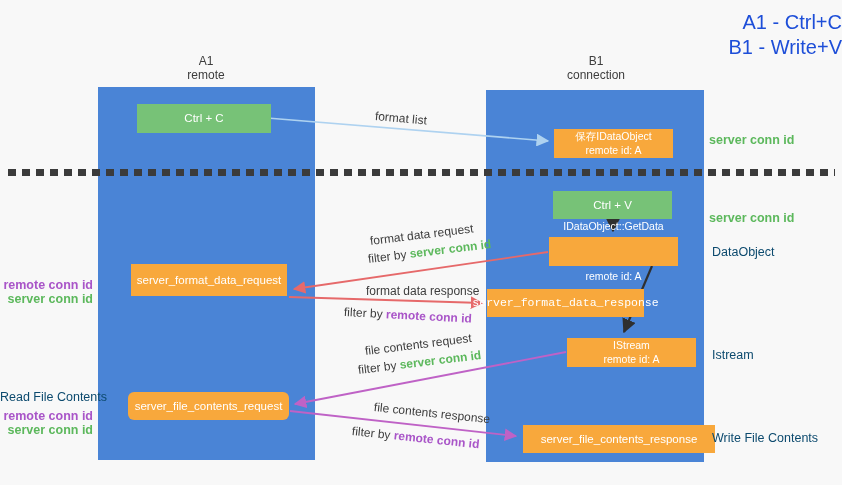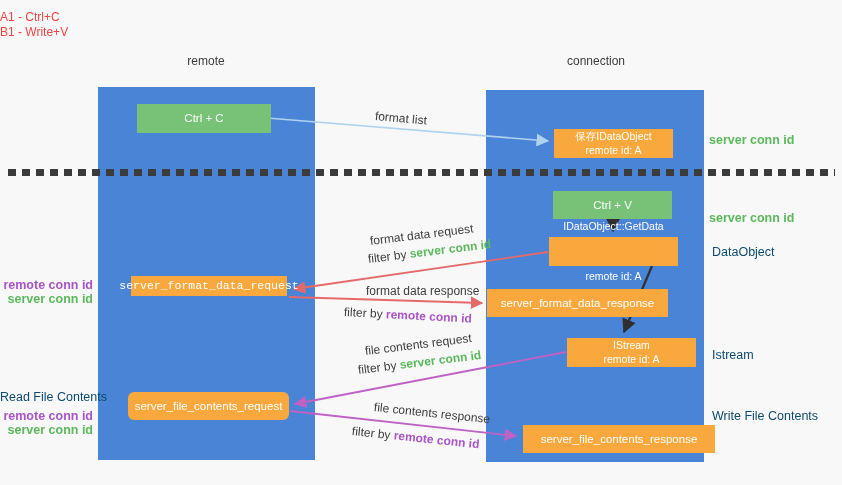--- a/index.html
+++ b/index.html
@@ -6,21 +6,21 @@
   html, body { background: #f8f8f8; }
   body { font-family: "Liberation Sans", "DejaVu Sans", sans-serif; }
   .canvas {
     position: relative;
     width: 842px; height: 485px;
     background: #f8f8f8;
     overflow: hidden;
   }
   .title {
     position: absolute; left: 0; top: 10px; width: 842px;
-    text-align: left; color: #ef4444; font-size: 12px; line-height: 1.25;
+    text-align: right; color: #1d4ed8; font-size: 20px; line-height: 1.25;
   }
   .lane-header {
     position: absolute; width: 120px; text-align: center;
     color: #3d3d3d; font-size: 12px; line-height: 1.15;
   }
   .lane {
     position: absolute; background: #4a84d6;
   }
   .lane-left  { left: 98px;  top: 87px; width: 217px; height: 373px; }
   .lane-right { left: 486px; top: 90px; width: 218px; height: 372px; }
@@ -54,23 +54,25 @@
 <body>
 
 <div class="canvas">
 
   <div class="title">
     <div>A1 - Ctrl+C</div>
     <div>B1 - Write+V</div>
   </div>
 
   <div class="lane-header" style="left:146px; top:55px;">
+    <div>A1</div>
     <div>remote</div>
   </div>
   <div class="lane-header" style="left:536px; top:55px;">
+    <div>B1</div>
     <div>connection</div>
   </div>
 
   <div class="lane lane-left"></div>
   <div class="lane lane-right"></div>
 
   <div class="dotted-line"></div>
 
   <svg class="arrows">
     <defs>
@@ -92,39 +94,39 @@
     <line x1="652" y1="266" x2="624" y2="332" stroke="#2f2f2f" stroke-width="2.2" marker-end="url(#m-black)"></line>
     <line x1="548" y1="252" x2="294" y2="289" stroke="#e6696a" stroke-width="1.8" marker-end="url(#m-red)"></line>
     <line x1="289" y1="297" x2="482" y2="303" stroke="#e6696a" stroke-width="1.8" marker-end="url(#m-red)"></line>
     <line x1="566" y1="352" x2="295" y2="404" stroke="#bf62c6" stroke-width="1.8" marker-end="url(#m-magenta)"></line>
     <line x1="290" y1="411" x2="516" y2="436" stroke="#bf62c6" stroke-width="1.8" marker-end="url(#m-magenta)"></line>
   </svg>
 
   <div class="node green" style="left:137px; top:104px; width:134px; height:29px;">
     <span>Ctrl + C</span>
   </div>
-  <div class="node orange one-line" style="left:131px; top:276px; width:156px; height:20px;font-family:Liberation Mono, monospace;">
+  <div class="node orange one-line" style="left:131px; top:264px; width:156px; height:32px;">
     <span>server_format_data_request</span>
   </div>
   <div class="node orange one-line" style="left:128px; top:392px; width:161px; height:28px;border-radius:6px;">
     <span>server_file_contents_request</span>
   </div>
 
   <div class="node orange two-line" style="left:554px; top:129px; width:119px; height:29px;">
     <span>保存IDataObject</span>
     <span>remote id: A</span>
   </div>
   <div class="node green" style="left:553px; top:180px; width:119px; height:28px;margin-top:11px;">
     <span>Ctrl + V</span>
   </div>
   <div class="node orange two-line" style="left:549px; top:237px; width:129px; height:29px;gap:36px;">
     <span>IDataObject::GetData</span>
     <span>remote id: A</span>
   </div>
-  <div class="node orange one-line" style="left:487px; top:289px; width:181px; height:28px;">
+  <div class="node orange one-line" style="left:487px; top:289px; width:157px; height:28px;font-family:Liberation Mono, monospace;">
     <span>server_format_data_response</span>
   </div>
   <div class="node orange two-line" style="left:567px; top:338px; width:129px; height:29px;">
     <span>IStream</span>
     <span>remote id: A</span>
   </div>
   <div class="node orange one-line" style="left:523px; top:425px; width:192px; height:28px;">
     <span>server_file_contents_response</span>
   </div>
 
@@ -151,21 +153,21 @@
   <div class="flow-label" style="left:374px; top:400px; transform:rotate(6deg);">file contents response</div>
   <div class="flow-label" style="left:352px; top:424px; transform:rotate(6deg);">
     <span>filter by</span>
     <span class="tx-purple">remote conn id</span>
   </div>
 
   <div class="side-label tx-green" style="left:709px; top:133px;">server conn id</div>
   <div class="side-label tx-green" style="left:709px; top:211px;">server conn id</div>
   <div class="side-label" style="left:712px; top:245px;">DataObject</div>
   <div class="side-label" style="left:712px; top:348px;">Istream</div>
-  <div class="side-label" style="left:712px; top:409px;">Write File Contents</div>
+  <div class="side-label" style="left:712px; top:431px;">Write File Contents</div>
 
   <div class="side-label left-col tx-purple" style="top:278px;">remote conn id</div>
   <div class="side-label left-col tx-green" style="top:292px;">server conn id</div>
   <div class="side-label left-col" style="top:390px;">Read File Contents</div>
   <div class="side-label left-col tx-purple" style="top:409px;">remote conn id</div>
   <div class="side-label left-col tx-green" style="top:423px;">server conn id</div>
 
 </div>
 
 </body></html>

